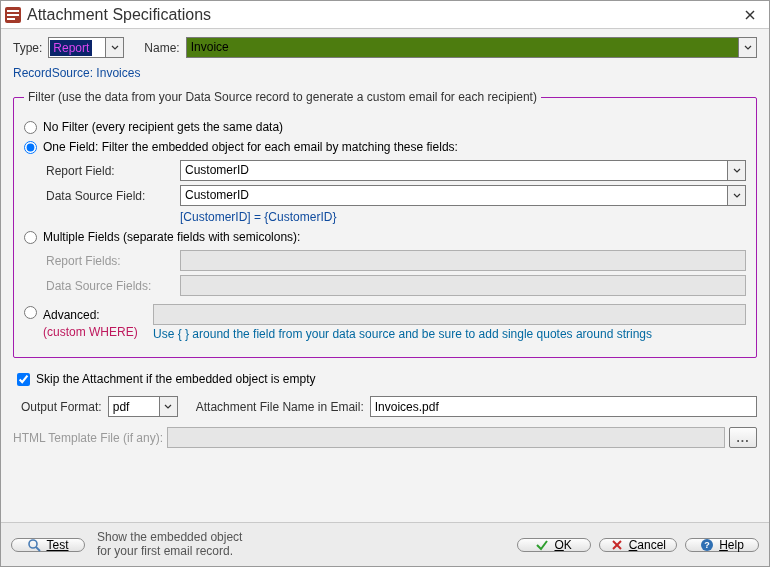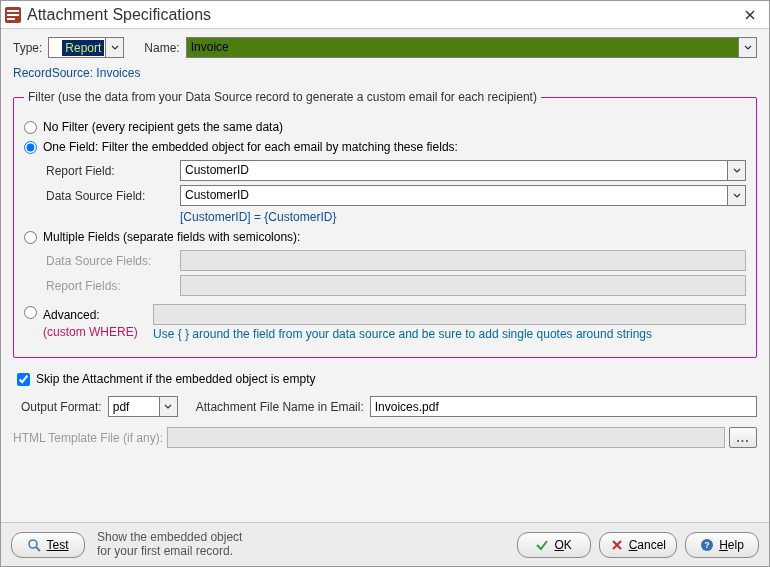--- a/index.html
+++ b/index.html
@@ -43,22 +43,22 @@
   .row .lbl { color: #333; }
   .row .gap { width: 6px; }
   
   .sel-input {
     display: inline-flex; align-items: center;
     border: 1px solid #7a7a7a;
     height: 21px;
     background: #fff;
   }
   .sel-input .value {
-    background: #0a246a; color: #bef264;
-    padding: 1px 3px; margin: 1px 0 1px 13px;
+    background: #0a246a; color: #d946ef;
+    padding: 1px 3px; margin: 1px 0 1px 1px;
   }
   .sel-input .caret {
     width: 18px; height: 19px;
     border-left: 1px solid #7a7a7a;
     display: flex; align-items: center; justify-content: center;
     background: #f0f0f0;
     cursor: pointer;
   }
   .caret svg { display: block; }
 
@@ -155,21 +155,21 @@
   .bottom {
     height: 44px;
     border-top: 1px solid #c9c9c9;
     background: #ececec;
     display: flex;
     align-items: center;
     padding: 0 10px;
     gap: 8px;
   }
   .btn {
-    height: 26px;
+    height: 14px;
     min-width: 74px;
     border: 1px solid #8a8a8a;
     border-radius: 11px;
     background: linear-gradient(#fdfdfd,#e4e4e4);
     display: inline-flex;
     align-items: center;
     justify-content: center;
     padding: 0 10px;
     font-family: inherit;
     font-size: 12px;
@@ -267,25 +267,25 @@
       </div>
       <div class="eq-expr">[CustomerID] = {CustomerID}</div>
     </div>
 
     <div class="radio-row">
       <input type="radio" name="filtermode" style="">
       <span>Multiple Fields (separate fields with semicolons):</span>
     </div>
     <div class="sub">
       <div class="field-row">
+        <span class="flabel disabled">Report Fields:</span>
+        <input class="textbox disabled" disabled="" style="">
+      </div>
+      <div class="field-row">
         <span class="flabel disabled">Data Source Fields:</span>
-        <input class="textbox disabled" disabled="" style="">
-      </div>
-      <div class="field-row">
-        <span class="flabel disabled">Report Fields:</span>
         <input class="textbox disabled" disabled="" style="">
       </div>
     </div>
 
     <div class="radio-row" style="align-items:flex-start; margin-top:8px;">
       <input type="radio" name="filtermode" style="margin-top: 2px;">
       <div style="display:flex;flex-direction:column;flex:1;">
         <div style="display:flex;align-items:center;">
           <span style="width:110px;">Advanced:</span>
           <input class="textbox disabled" disabled="" style="">

